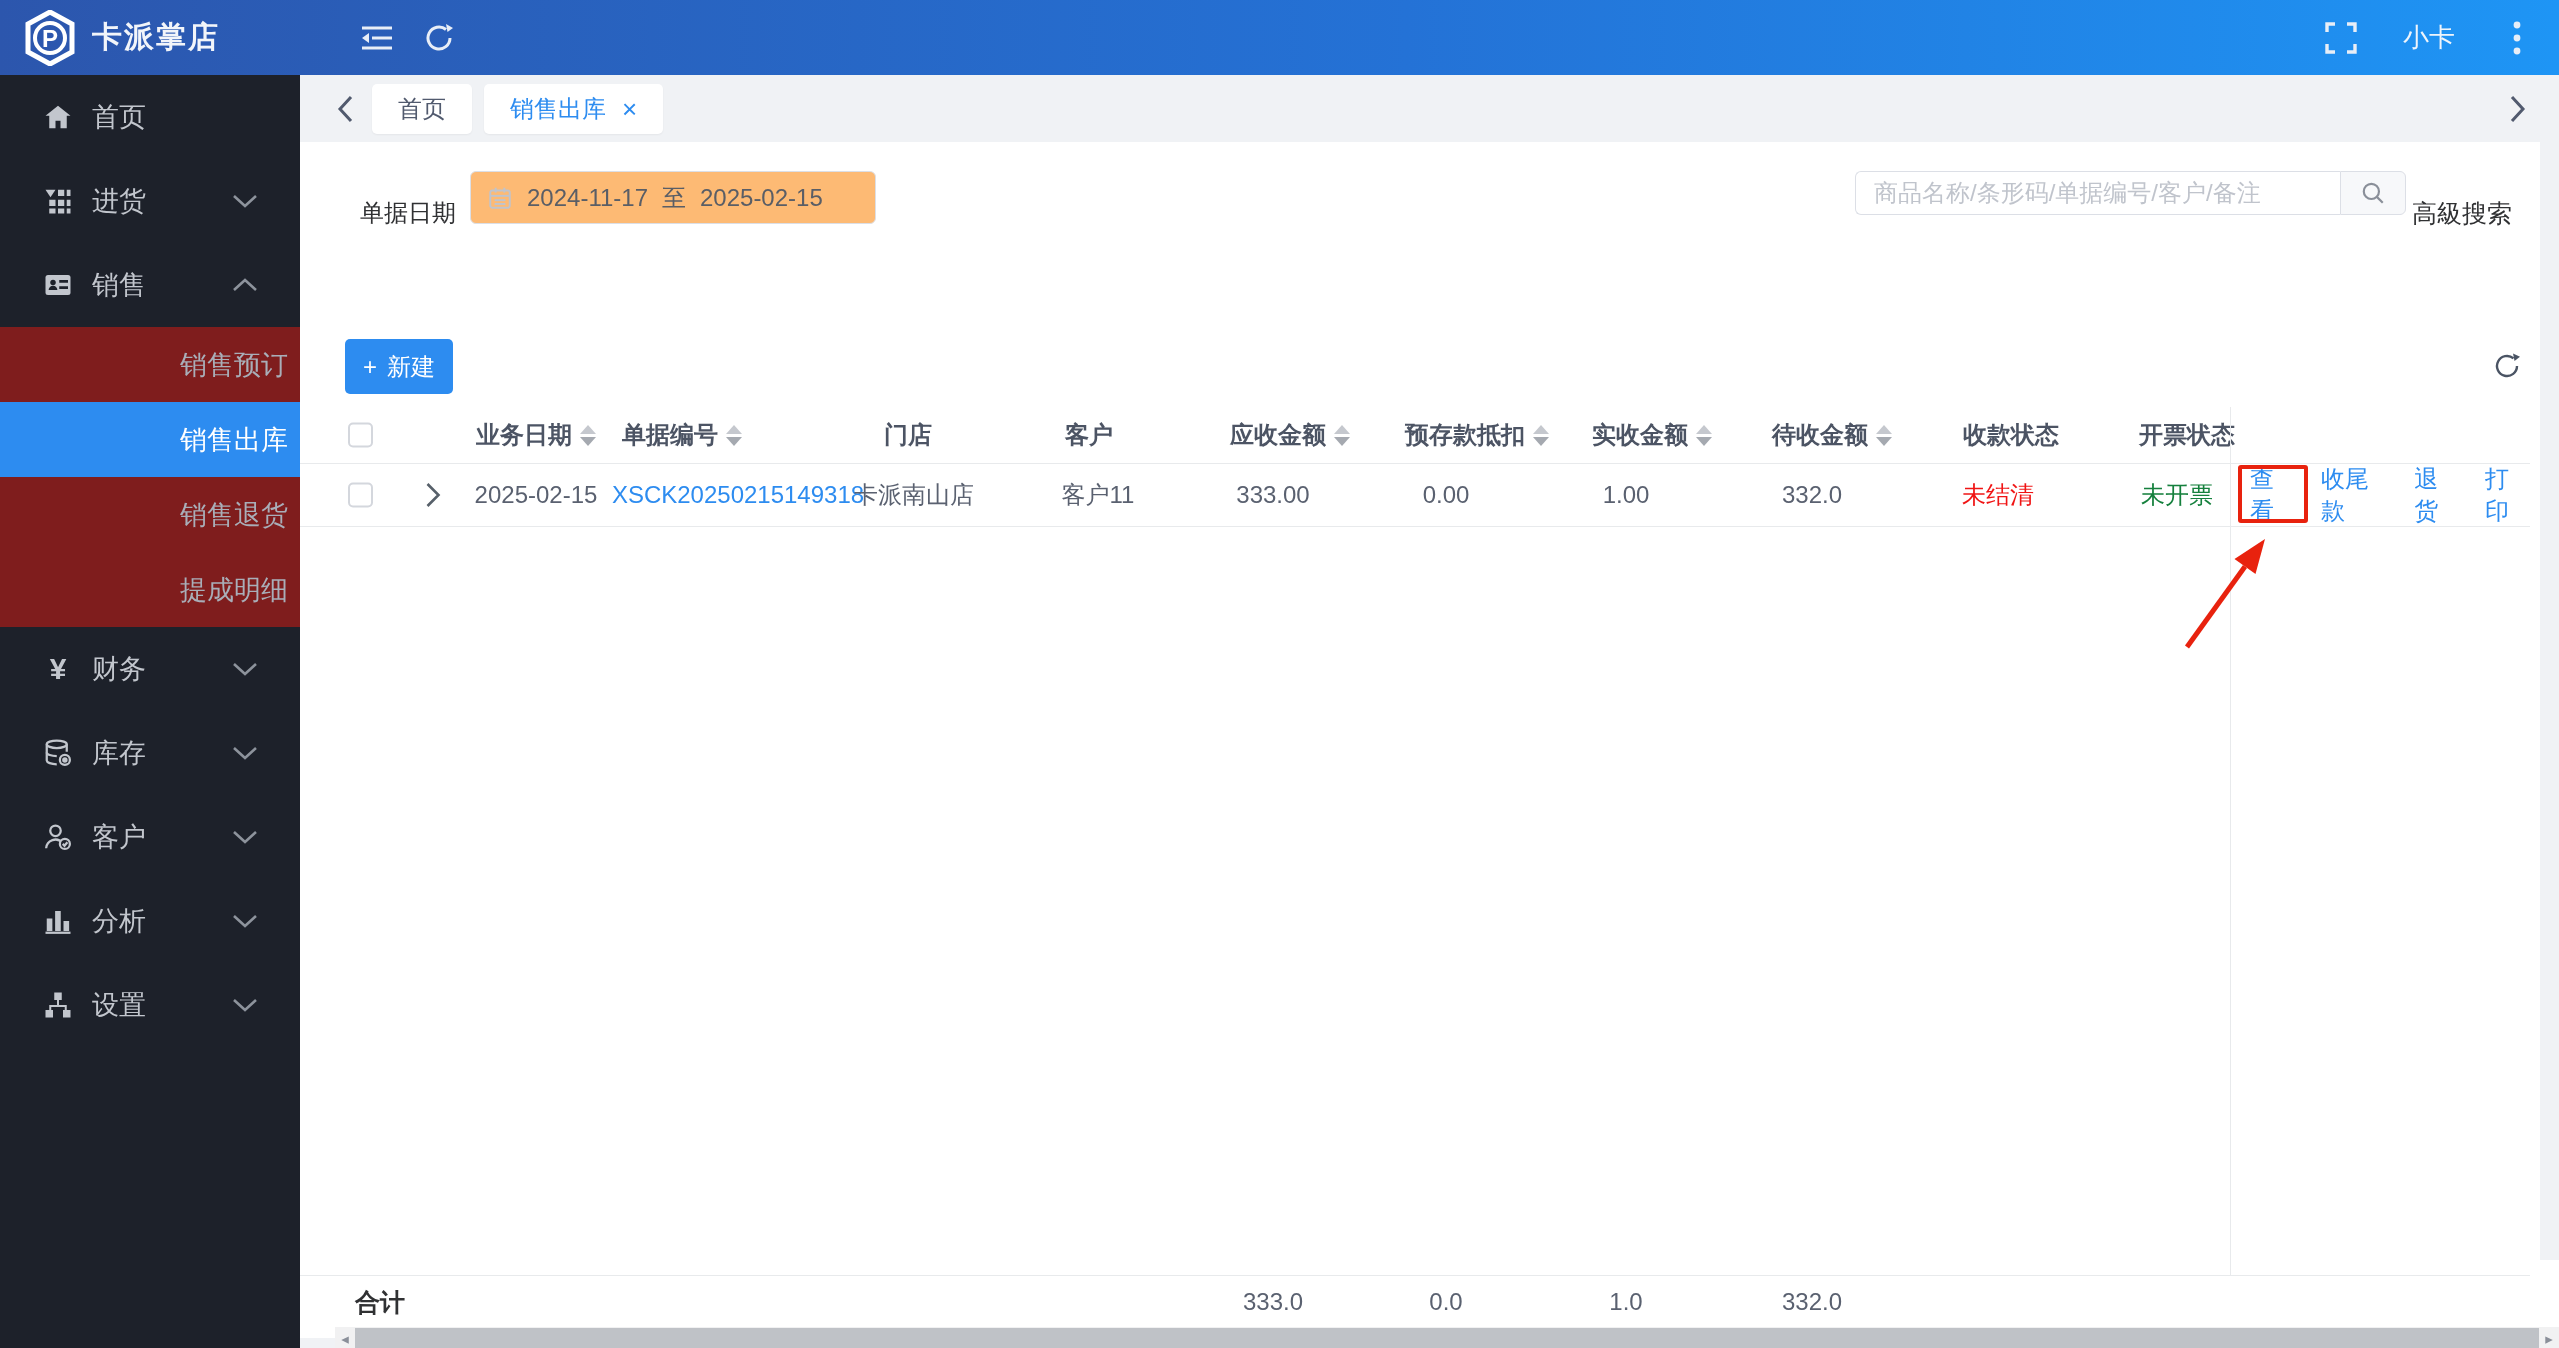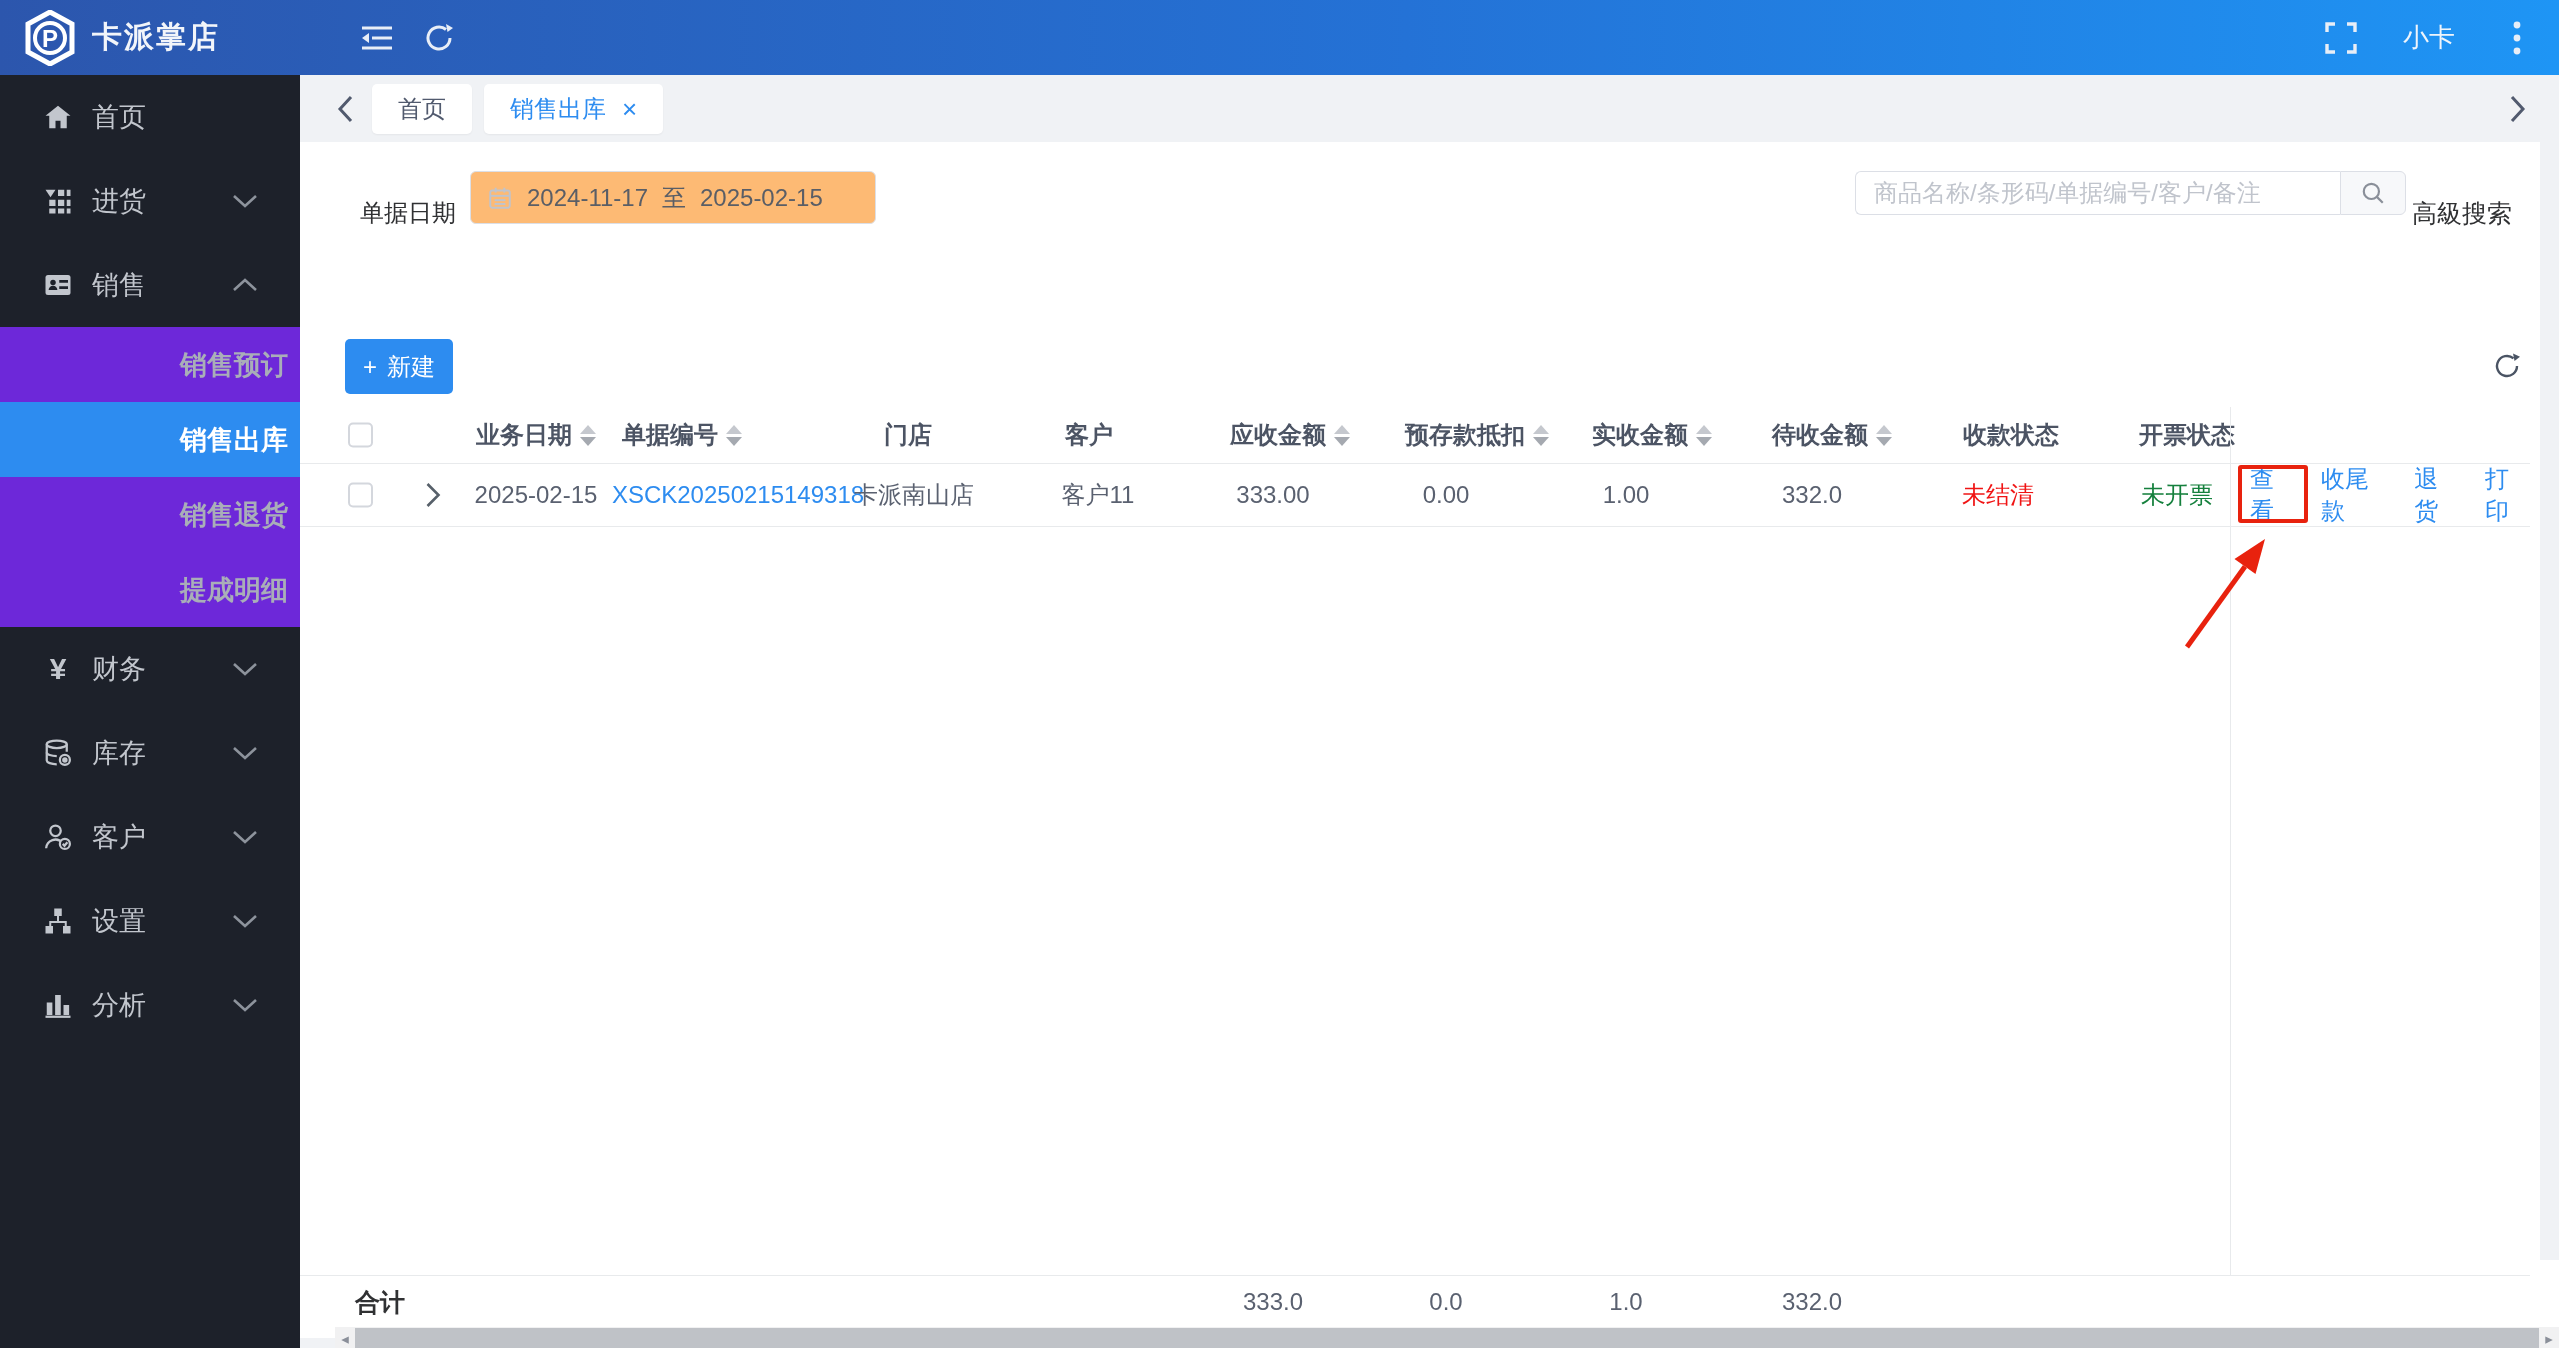--- a/index.html
+++ b/index.html
@@ -19,21 +19,21 @@
   .hicons-right { margin-left:auto; display:flex; align-items:center; gap:40px; margin-right:20px; }
   .username { font-size:26px; color:#eef4fb; }
 
   
   .sidebar { position:absolute; left:0; top:75px; width:300px; height:1273px; background:#1d212a; }
   .snav-item { position:relative; height:84px; display:flex; align-items:center; cursor:pointer; color:#c2c6cd; }
   .snav-item .sico { position:absolute; left:42px; width:32px; height:32px; display:flex; align-items:center; justify-content:center; }
   .snav-item .slabel { position:absolute; left:92px; font-size:27px; }
   .snav-item .schev { position:absolute; right:42px; }
   .yen { font-size:30px; font-weight:bold; color:#c2c6cd; }
-  .submenu { background:#6d28d9;font-weight:bold; }
+  .submenu { background:#7f1d1d; }
   .sub-item { height:75px; display:flex; align-items:center; padding-left:180px; font-size:27px; color:#a9aeb8; cursor:pointer; }
   .sub-item.active { background:#2d8cf0; color:#fff; }
 
   
   .content { position:absolute; left:300px; top:75px; width:2259px; height:1273px; }
   .tabstrip { position:absolute; left:0; top:0; width:2259px; height:67px; background:#f0f2f5;
     display:flex; align-items:center; padding-left:30px; }
   .tab-back { width:30px; height:40px; display:flex; align-items:center; justify-content:center; cursor:pointer; }
   .tab { height:50px; background:#fff; border-radius:5px; display:flex; align-items:center;
     padding:0 26px; margin-left:12px; font-size:24px; color:#515a6e; cursor:pointer;
@@ -246,44 +246,44 @@
       <span class="schev">
         <svg width="26" height="16" viewBox="0 0 26 16">
             <polyline points="2,3 13,13 24,3" fill="none" stroke="#8d939c" stroke-width="2.6"></polyline>
           </svg>
       </span>
     </div>
 
     <div class="snav-item">
       <span class="sico">
         <svg width="30" height="30" viewBox="0 0 24 24" fill="#c2c6cd">
+          <rect x="3" y="10" width="4.5" height="10"></rect>
+            <rect x="9.7" y="4" width="4.5" height="16"></rect>
+            <rect x="16.4" y="12" width="4.5" height="8"></rect>
+            <rect x="2" y="20.5" width="20" height="1.8"></rect>
+        </svg>
+      </span>
+      <span class="slabel">分析</span>
+      <span class="schev">
+        <svg width="26" height="16" viewBox="0 0 26 16">
+            <polyline points="2,3 13,13 24,3" fill="none" stroke="#8d939c" stroke-width="2.6"></polyline>
+          </svg>
+      </span>
+    </div>
+
+    <div class="snav-item">
+      <span class="sico">
+        <svg width="30" height="30" viewBox="0 0 24 24" fill="#c2c6cd">
           <rect x="9" y="2" width="6" height="6"></rect>
             <rect x="2" y="16" width="6" height="6"></rect>
             <rect x="16" y="16" width="6" height="6"></rect>
           <path d="M11.2 8 h1.6 v4 H19 v4 h-1.6 v-2.4 H6.6 V16 H5 v-4 h6.2 Z"></path>
         </svg>
       </span>
       <span class="slabel">设置</span>
-      <span class="schev">
-        <svg width="26" height="16" viewBox="0 0 26 16">
-            <polyline points="2,3 13,13 24,3" fill="none" stroke="#8d939c" stroke-width="2.6"></polyline>
-          </svg>
-      </span>
-    </div>
-
-    <div class="snav-item">
-      <span class="sico">
-        <svg width="30" height="30" viewBox="0 0 24 24" fill="#c2c6cd">
-          <rect x="3" y="10" width="4.5" height="10"></rect>
-            <rect x="9.7" y="4" width="4.5" height="16"></rect>
-            <rect x="16.4" y="12" width="4.5" height="8"></rect>
-            <rect x="2" y="20.5" width="20" height="1.8"></rect>
-        </svg>
-      </span>
-      <span class="slabel">分析</span>
       <span class="schev">
         <svg width="26" height="16" viewBox="0 0 26 16">
             <polyline points="2,3 13,13 24,3" fill="none" stroke="#8d939c" stroke-width="2.6"></polyline>
           </svg>
       </span>
     </div>
   </aside>
 
   <main class="content">
 

